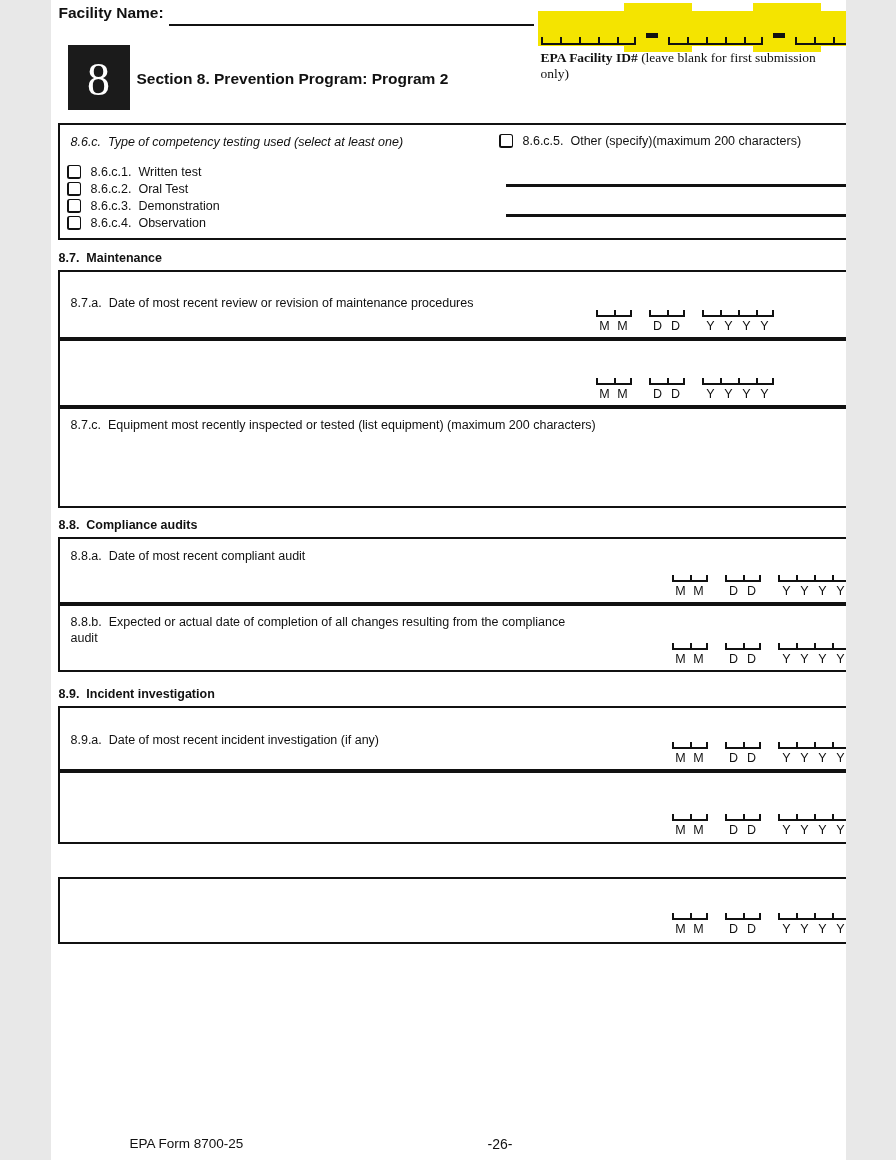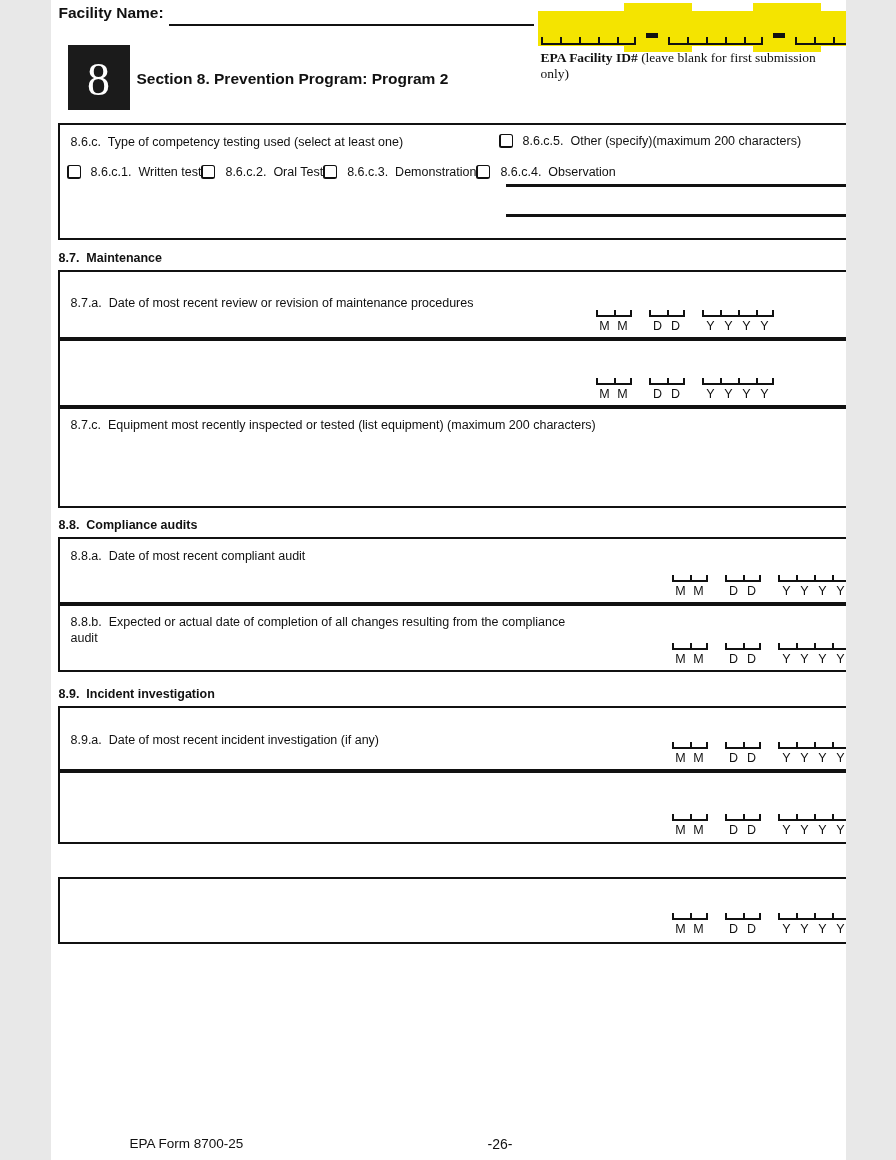--- a/index.html
+++ b/index.html
@@ -47,21 +47,21 @@
   .h87{top:251px;} .h88{top:518px;} .h89{top:687px;}
 
   .rowlabel{position:absolute;left:11px;font-size:12.5px;line-height:16px;}
   .bold{font-weight:bold;}
 
   
   .cbrow{position:absolute;display:flex;align-items:center;gap:10px;}
   .cb{width:11px;height:11px;border:1.5px solid #111;border-left-width:2px;border-bottom-width:2px;
       border-radius:2.5px;background:#fff;flex:none;}
   .cbrow span{font-size:12.5px;white-space:pre-wrap;}
-  .optlist{position:absolute;left:7px;top:38px;display:flex;}
+  .optlist{position:absolute;left:7px;top:38px;display:flex;flex-direction:column;}
   .optlist .cbrow{position:static;height:17px;}
 
   .writeline{position:absolute;left:446px;width:360px;height:2.5px;background:#111;}
 
   
   .date-group{position:absolute;display:flex;gap:17px;}
   .dg-col{display:flex;flex-direction:column;}
   .comb{display:flex;}
   .comb .cell{width:18px;height:7px;border-left:2.5px solid #111;border-bottom:2.5px solid #111;box-sizing:border-box;}
   .comb .cell:last-child{border-right:2.5px solid #111;}
@@ -117,21 +117,21 @@
   <div class="abs epa-caption">
     <b>EPA Facility ID#</b><span> (leave blank for first submission only)</span>
   </div>
 
   <div class="abs badge">
     <span>8</span>
   </div>
   <div class="abs section-title">Section 8. Prevention Program: Program 2</div>
 
   <div class="formbox b86c">
-    <div class="rowlabel pre" style="top:9px;">8.6.c.  Type of competency testing used (select at least one)</div>
+    <div class="rowlabel pre" style="top:9px;font-style:italic;">8.6.c.  Type of competency testing used (select at least one)</div>
 
     <div class="cbrow" style="left:439px;top:9px;">
       <div class="cb"></div>
       <span>8.6.c.5.  Other (specify)(maximum 200 characters)</span>
     </div>
 
     <div class="optlist">
       <div class="cbrow">
         <div class="cb"></div>
         <span>8.6.c.1.  Written test</span>

